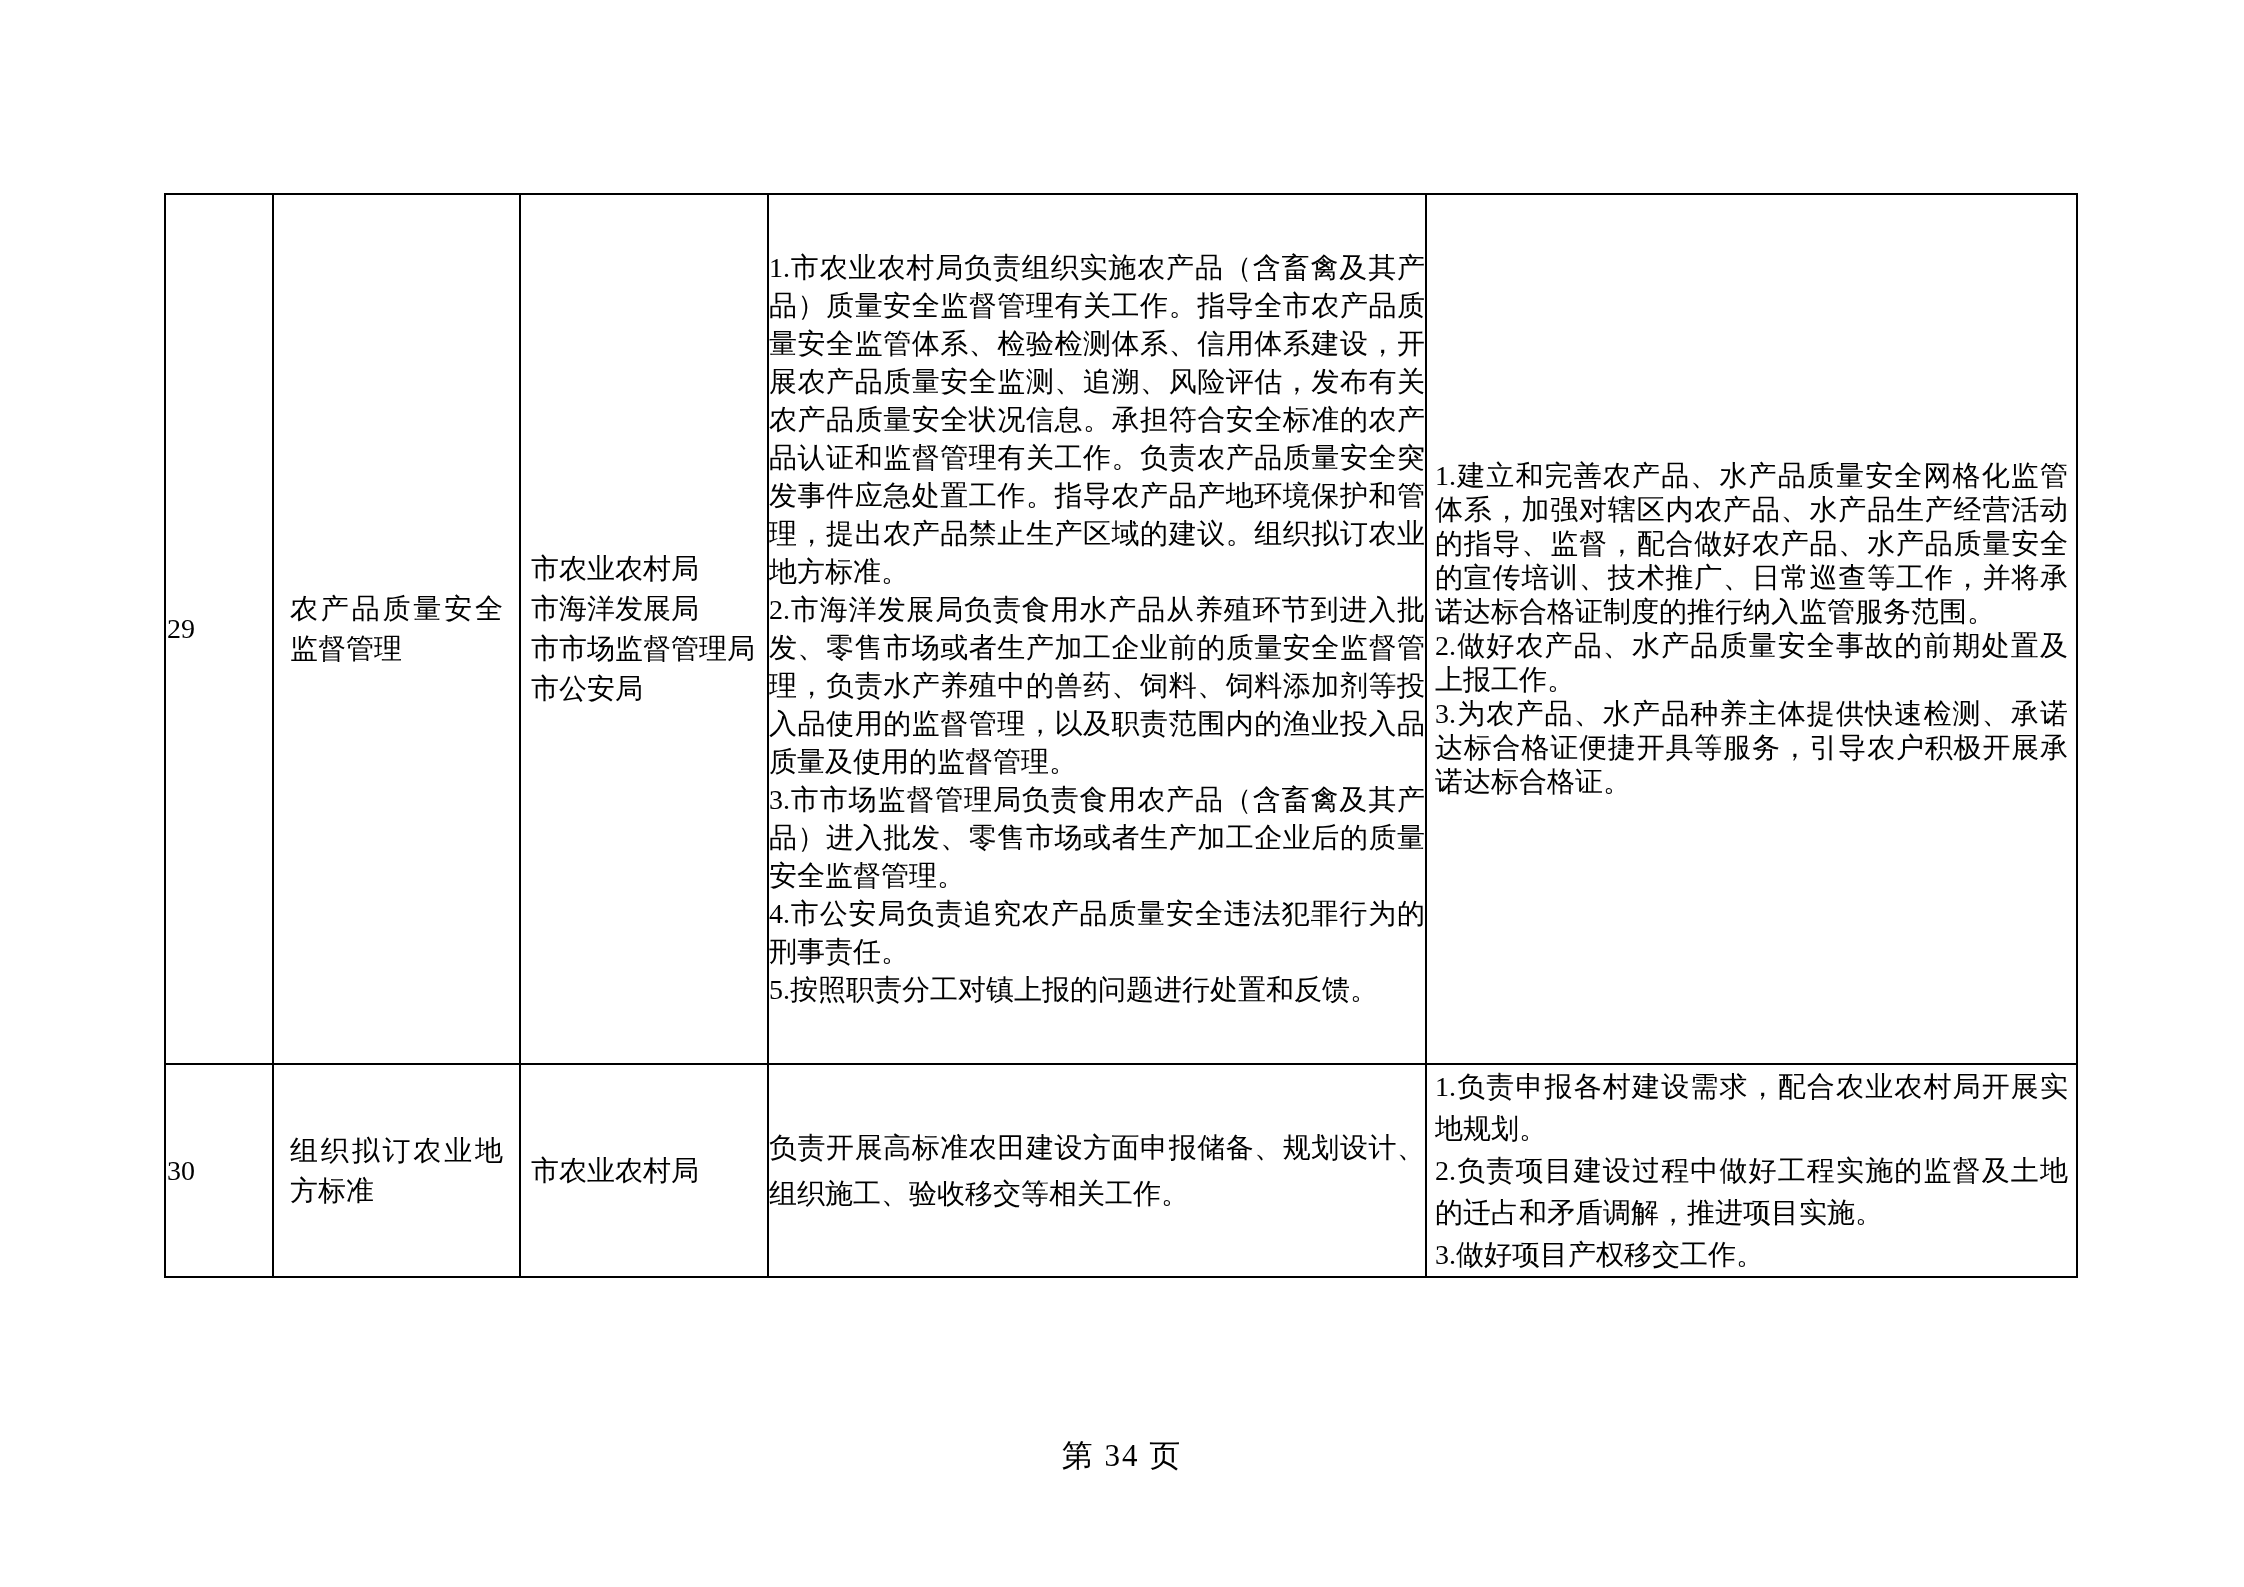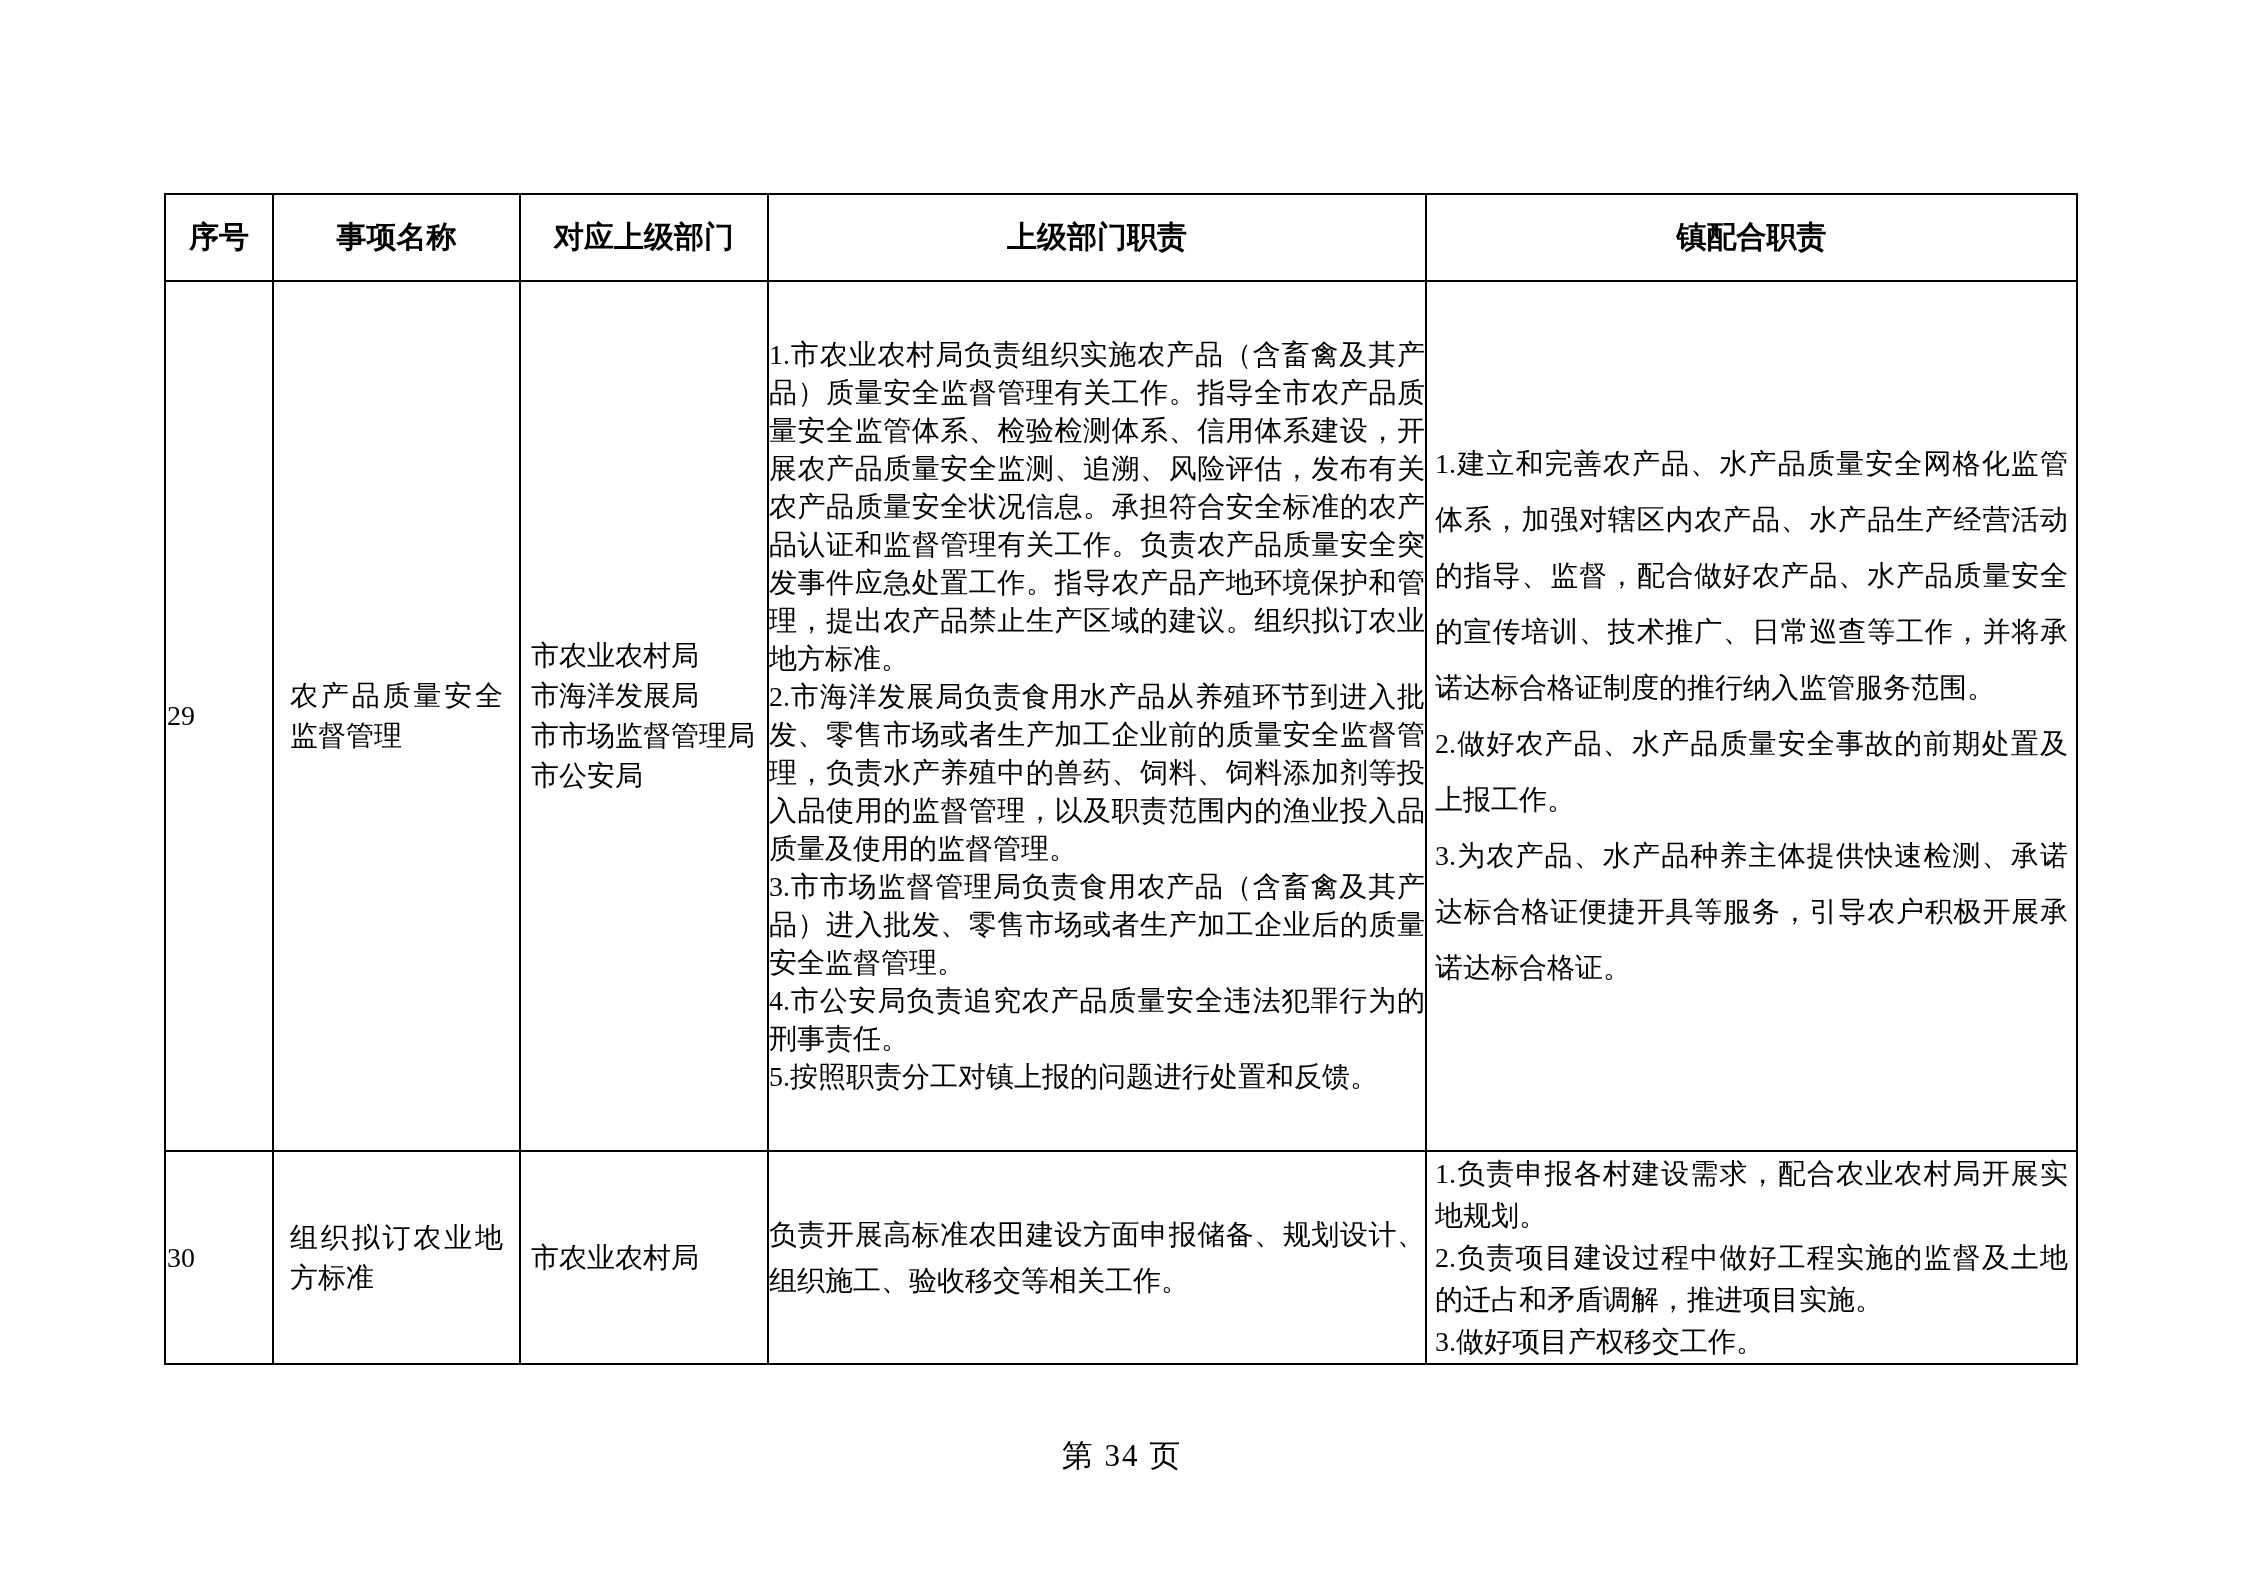--- a/index.html
+++ b/index.html
@@ -42,21 +42,21 @@
   tr.row-29 { height: 870px; }
   tr.row-30 { height: 213px; }
 
   td.col-no   { text-align: left; line-height: 40px; }
   td.col-name { text-align: justify; text-justify: inter-ideograph; padding: 2px 16px; line-height: 40px; border-radius: 25px; }
   td.col-dept { text-align: left; padding: 0 12px 0 10px; line-height: 40px; margin-left: 29px; }
   td.col-sup  { text-align: justify; text-justify: inter-ideograph; padding: 0 0; }
   td.col-town { text-align: justify; text-justify: inter-ideograph; padding: 0 8px; }
 
   tr.row-29 td.col-sup  { line-height: 38px; }
-  tr.row-29 td.col-town { line-height: 56px; }
+  tr.row-29 td.col-town { line-height: 34px; }
   tr.row-30 td.col-sup  { line-height: 46px; }
   tr.row-30 td.col-town { line-height: 42px; }
 
   .page-footer {
     position: absolute;
     left: 0;
     top: 1435px;
     width: 100%;
     text-align: center;
     font-size: 31px;
@@ -70,27 +70,20 @@
 
   <table class="duty-table">
     <colgroup>
       <col style="width:108px">
       <col style="width:247px">
       <col style="width:248px">
       <col style="width:658px">
       <col style="width:651px">
     </colgroup>
     <tbody>
-      <tr class="header-row">
-        <th>序号</th>
-        <th>事项名称</th>
-        <th>对应上级部门</th>
-        <th>上级部门职责</th>
-        <th>镇配合职责</th>
-      </tr>
 
       <tr class="data-row row-29">
         <td class="col-no">29</td>
         <td class="col-name">农产品质量安全监督管理</td>
         <td class="col-dept">市农业农村局
 市海洋发展局
 市市场监督管理局
 市公安局</td>
         <td class="col-sup">1.市农业农村局负责组织实施农产品（含畜禽及其产品）质量安全监督管理有关工作。指导全市农产品质量安全监管体系、检验检测体系、信用体系建设，开展农产品质量安全监测、追溯、风险评估，发布有关农产品质量安全状况信息。承担符合安全标准的农产品认证和监督管理有关工作。负责农产品质量安全突发事件应急处置工作。指导农产品产地环境保护和管理，提出农产品禁止生产区域的建议。组织拟订农业地方标准。
 2.市海洋发展局负责食用水产品从养殖环节到进入批发、零售市场或者生产加工企业前的质量安全监督管理，负责水产养殖中的兽药、饲料、饲料添加剂等投入品使用的监督管理，以及职责范围内的渔业投入品质量及使用的监督管理。

